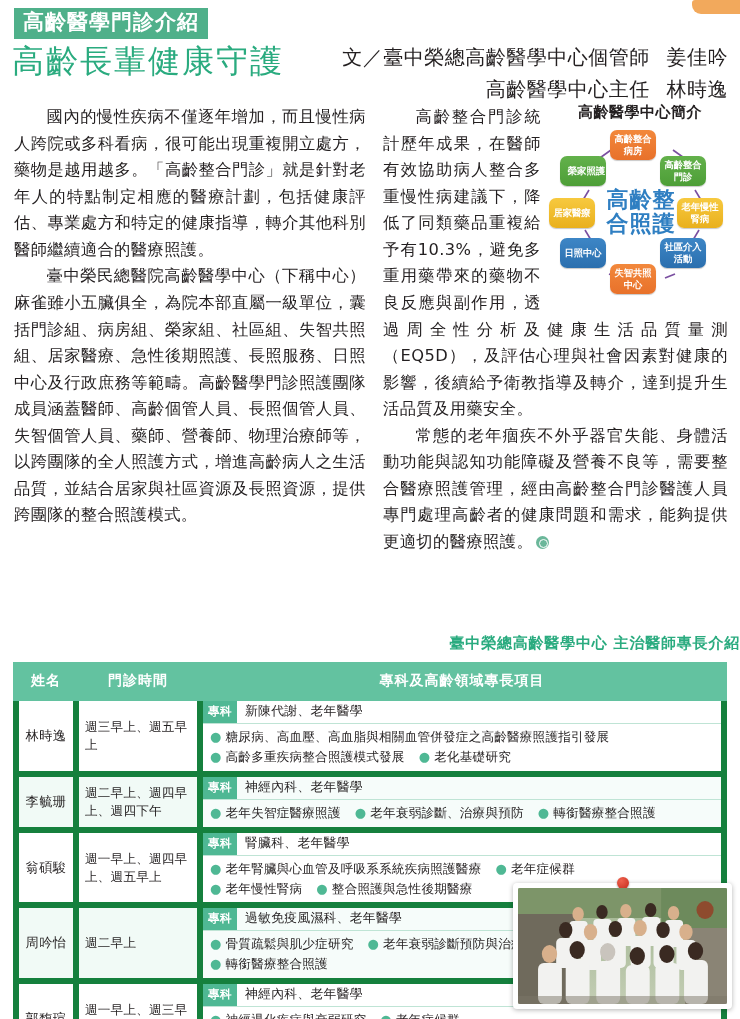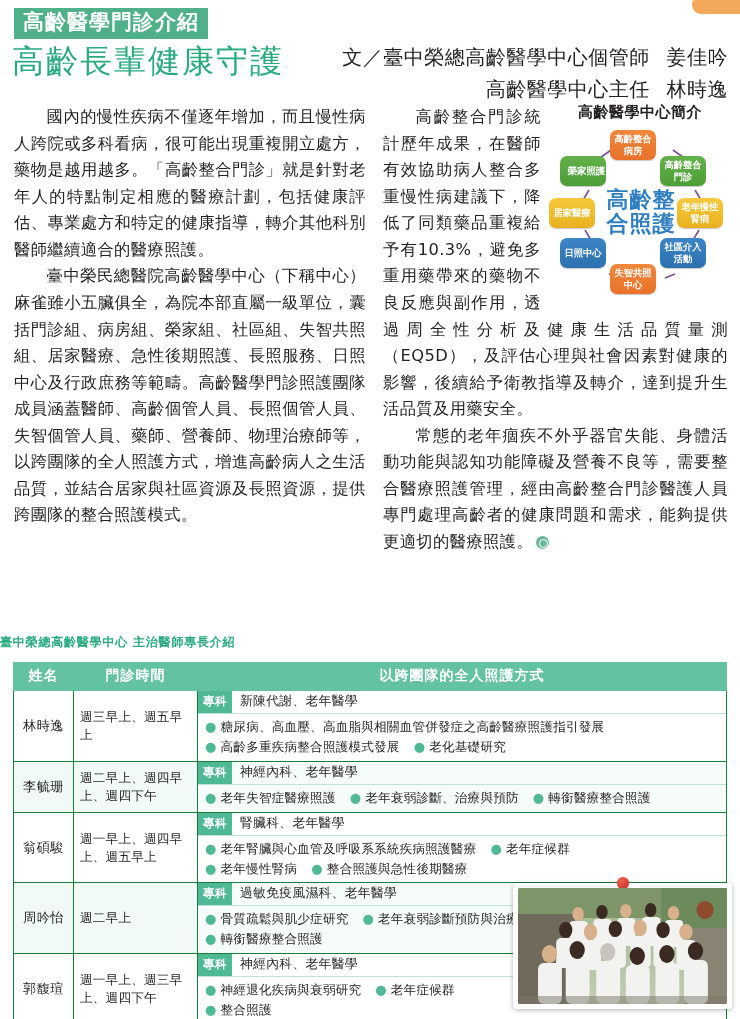--- a/index.html
+++ b/index.html
@@ -147,36 +147,36 @@
     display: flex;
     align-items: center;
     justify-content: center;
   }
 
   
   .table-title {
     position: absolute;
     left: 0; top: 634px;
     width: 740px;
-    text-align: left;
-    font-size: 12px;
+    text-align: right;
+    font-size: 15px;
     font-weight: bold;
     color: #2aab7f;
     letter-spacing: 0.8px;
   }
   .doc-table {
     position: absolute;
     left: 13px; top: 662px;
     width: 714px;
     border-collapse: collapse;
     font-size: 12.4px;
     color: #231f20;
   }
   .doc-table th, .doc-table td {
-    border: 1px solid #15803d;
+    border: 6px solid #15803d;
     vertical-align: middle;
   }
   .doc-table thead th {
     background: #63c2a0;
     color: #ffffff;
     font-size: 14px;
     font-weight: bold;
     letter-spacing: 1px;
     padding: 4px 0 5px 0;
     border-color: #63c2a0;
@@ -373,21 +373,21 @@
 
 </div>
 
 <div class="table-title">臺中榮總高齡醫學中心 主治醫師專長介紹</div>
 
 <table class="doc-table">
   <thead>
     <tr>
       <th class="col-name">姓名</th>
       <th class="col-time">門診時間</th>
-      <th>以跨團隊的全人照護方式</th>
+      <th>專科及高齡領域專長項目</th>
     </tr>
   </thead>
   <tbody id="table-body">
       <tr>
         <td class="cell-name">林時逸</td>
         <td class="cell-time">週三早上、週五早上</td>
         <td class="cell-spec">
           <div class="spec-head">
             <span class="spec-tag">專科</span>
             <span class="spec-head-text">新陳代謝、老年醫學</span>

